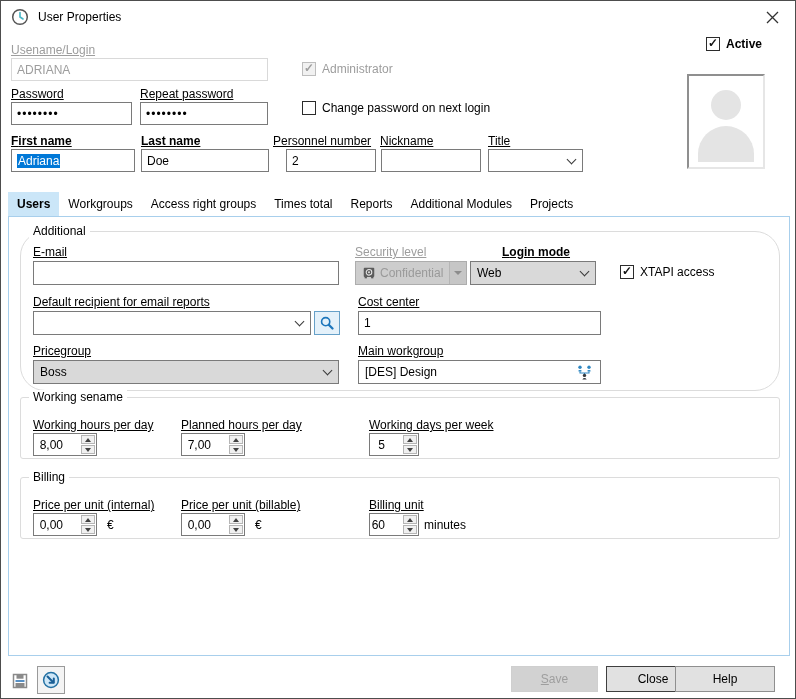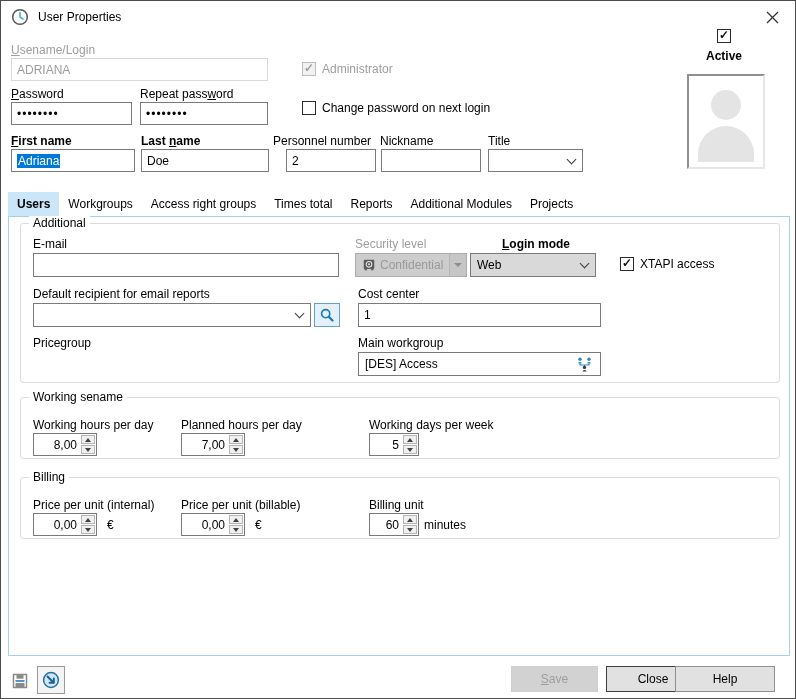--- a/index.html
+++ b/index.html
@@ -6,21 +6,21 @@
   html,body { background:#f0f0f0; }
   .dialog {
     position: relative;
     width: 796px; height: 699px;
     background: #ffffff;
     border: 1px solid #4d4d4d;
     font-family: "Liberation Sans", sans-serif;
     font-size: 12px; color: #000;
     overflow: hidden;
   }
-  .lbl { position: absolute; white-space: nowrap; line-height: 14px; }
+  .lbl { position: absolute; white-space: nowrap; line-height: 14px; text-decoration: underline; }
   .b { font-weight: bold; }
   .dis { color: #9d9d9d; }
   u { text-decoration: underline; }
 
   
   .titlebar { position:absolute; left:0; top:0; width:100%; height:32px;
               display:flex; align-items:center; padding:0 10px; gap:9px; background:#fff; }
   .titlebar .ttl { font-size:12px; }
   .close-btn { margin-left:auto; width:26px; height:24px; display:flex; align-items:center;
                justify-content:center; background:transparent; border:none; cursor:pointer; }
@@ -58,21 +58,21 @@
   .tab.active { background:#cbe6f8; font-weight:bold; }
   .panel { position:absolute; left:7px; top:215px; width:782px; height:440px;
            border:1px solid #a8cfec; background:#fff; }
 
   
   .group { position:absolute; border:1px solid #dcdcdc; border-radius:3px; }
   .gtitle { position:absolute; top:-8px; left:8px; background:#fff; padding:0 4px; white-space:nowrap; }
 
   
   .spinner { position:absolute; height:23px; border:1px solid #7a7a7a; background:#fff; display:flex; }
-  .spinval { flex:1; text-align:right; padding:4px 3px 0 0; overflow:hidden; }
+  .spinval { flex:1; text-align:right; padding:4px 17px 0 0; overflow:hidden; }
   .spinbtns { width:16px; display:flex; flex-direction:column; }
   .spinbtn { flex:1; background:#f0f0f0; border:1px solid #b5b5b5; margin:1px 1px 0 1px;
              position:relative; cursor:pointer; }
   .spinbtn.dn { margin:1px 1px 1px 1px; }
   .spinbtn i { position:absolute; left:50%; top:50%; transform:translate(-50%,-50%); width:0; height:0; }
   .spinbtn i.up { border-left:3px solid transparent; border-right:3px solid transparent; border-bottom:4px solid #404040; }
   .spinbtn i.dn { border-left:3px solid transparent; border-right:3px solid transparent; border-top:4px solid #404040; }
   .unit { position:absolute; white-space:nowrap; }
 
   
@@ -147,42 +147,42 @@
     <span class="sel">Adriana</span>
   </div>
   <input class="inp" style="left: 140px; top: 148px; width: 128px;" value="Doe">
   <input class="inp" style="left: 285px; top: 148px; width: 90px;" value="2">
   <input class="inp" style="left: 380px; top: 148px; width: 100px;" value="">
   <div class="combo" style="left:487px; top:148px; width:95px; height:23px;">
     <span></span>
     <span class="chev"></span>
   </div>
 
-  <div class="cbrow" style="left:705px; top:28px;flex-direction:column;">
+  <div class="cbrow" style="left:705px; top:36px;">
     <span class="cb checked"></span>
     <span class="b">Active</span>
   </div>
   <div class="avatar">
     <span class="head"></span>
     <span class="torso"></span>
   </div>
 
   <div class="tabstrip">
     <span class="tab active">Users</span>
     <span class="tab">Workgroups</span>
     <span class="tab">Access right groups</span>
     <span class="tab">Times total</span>
     <span class="tab">Reports</span>
     <span class="tab">Additional Modules</span>
     <span class="tab">Projects</span>
   </div>
 
   <div class="panel">
 
-    <div class="group" style="left:11px; top:6px; width:760px; height:160px;">
+    <div class="group" style="left:11px; top:14px; width:760px; height:160px;border-radius:25px;">
       <span class="gtitle">Additional</span>
 
       <span class="lbl" style="left:12px; top:13px;">E-mail</span>
       <input class="inp" style="left: 12px; top: 29px; width: 306px; height: 24px;" value="">
 
       <span class="lbl dis" style="left:334px; top:13px;">Security level</span>
       <div class="combo disabled" style="left:334px; top:29px; width:112px;">
         <span class="icon" style="margin-right:4px;">
           <svg width="14" height="14" viewBox="0 0 16 16">
             <rect x="2" y="2" width="12" height="10.5" rx="1" fill="#5c5c5c"></rect>
@@ -220,24 +220,28 @@
             <circle cx="7.5" cy="7.5" r="4.6" fill="none" stroke="#1c76bc" stroke-width="1.8"></circle>
             <line x1="11" y1="11" x2="15.2" y2="15.2" stroke="#1c76bc" stroke-width="2.6" stroke-linecap="round"></line>
           </svg>
         </span>
       </button>
 
       <span class="lbl" style="left:337px; top:63px;">Cost center</span>
       <input class="inp" style="left: 337px; top: 79px; width: 243px; height: 24px;" value="1">
 
       <span class="lbl" style="left:12px; top:112px;">Pricegroup</span>
+      <div class="combo gray" style="left:12px; top:128px; width:306px;">
+        <span>Boss</span>
+        <span class="chev"></span>
+      </div>
 
       <span class="lbl" style="left:337px; top:112px;">Main workgroup</span>
       <div class="combo" style="left:337px; top:128px; width:243px;">
-        <span>[DES] Access</span>
+        <span>[DES] Design</span>
         <span class="icon" style="margin-left:auto;">
           <svg width="17" height="15" viewBox="0 0 17 15">
             <path d="M4 5 V8 H13 V5 M8.5 8 V10" fill="none" stroke="#2e86c1" stroke-width="1.1"></path>
             <circle cx="4" cy="2.2" r="1.7" fill="#2e86c1"></circle>
             <path d="M1.8 6.2 q2.2 -2.6 4.4 0 z" fill="#2e86c1"></path>
             <circle cx="13" cy="2.2" r="1.7" fill="#2e86c1"></circle>
             <path d="M10.8 6.2 q2.2 -2.6 4.4 0 z" fill="#2e86c1"></path>
             <circle cx="8.5" cy="10.4" r="1.7" fill="#343a40"></circle>
             <path d="M6.3 14.4 q2.2 -2.6 4.4 0 z" fill="#343a40"></path>
           </svg>

